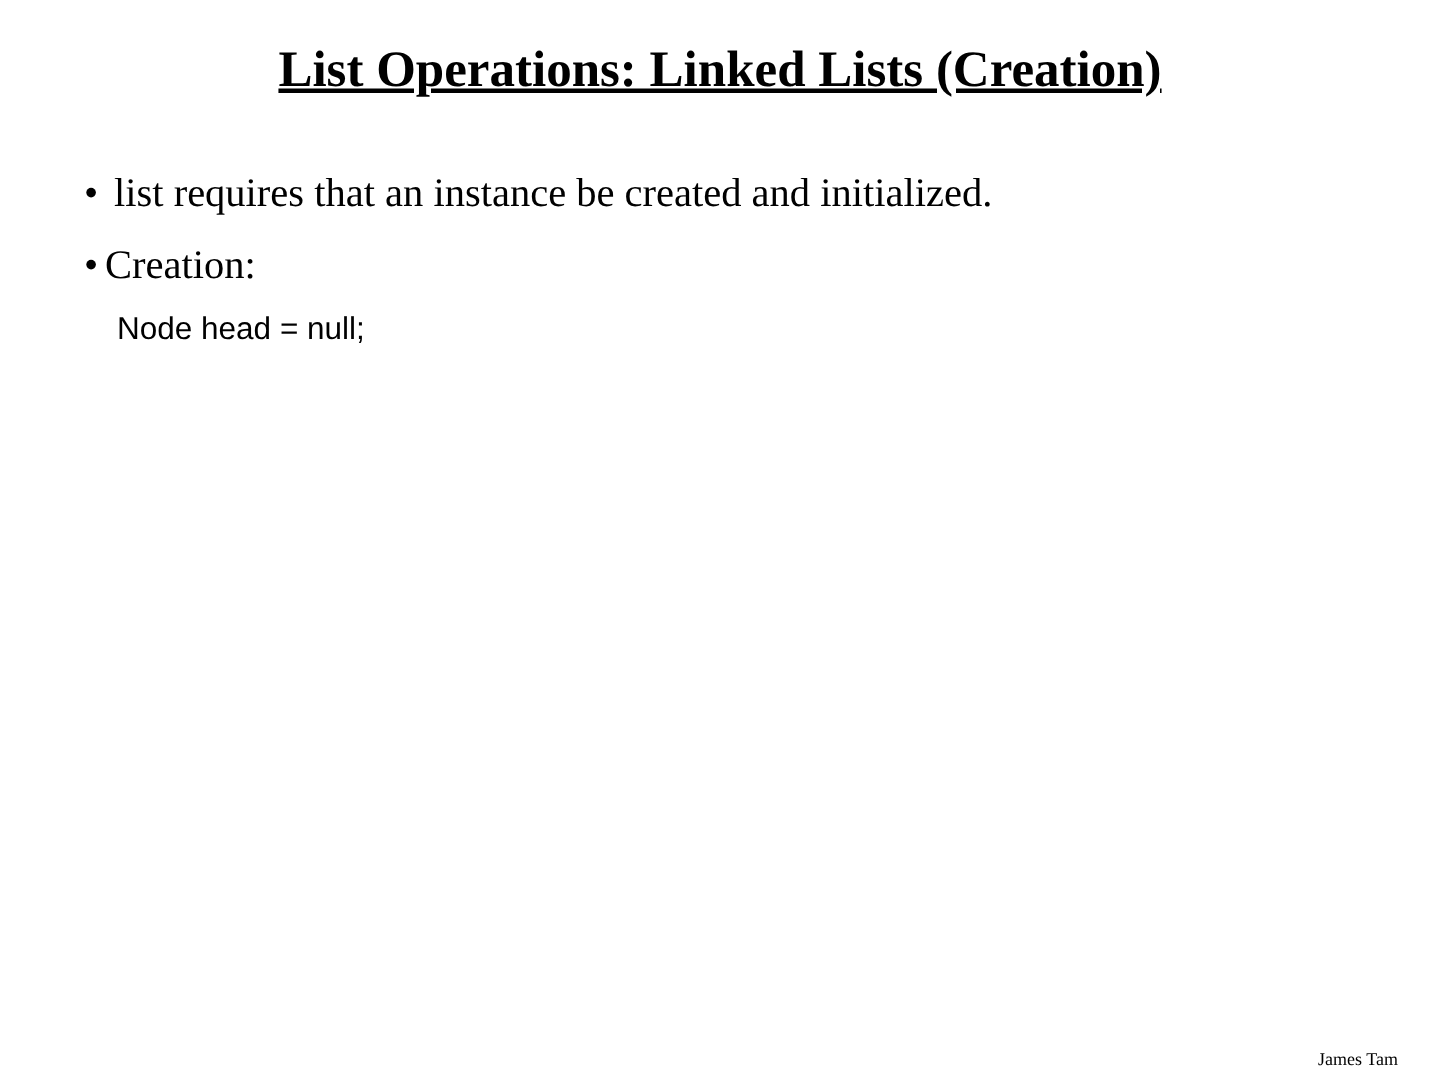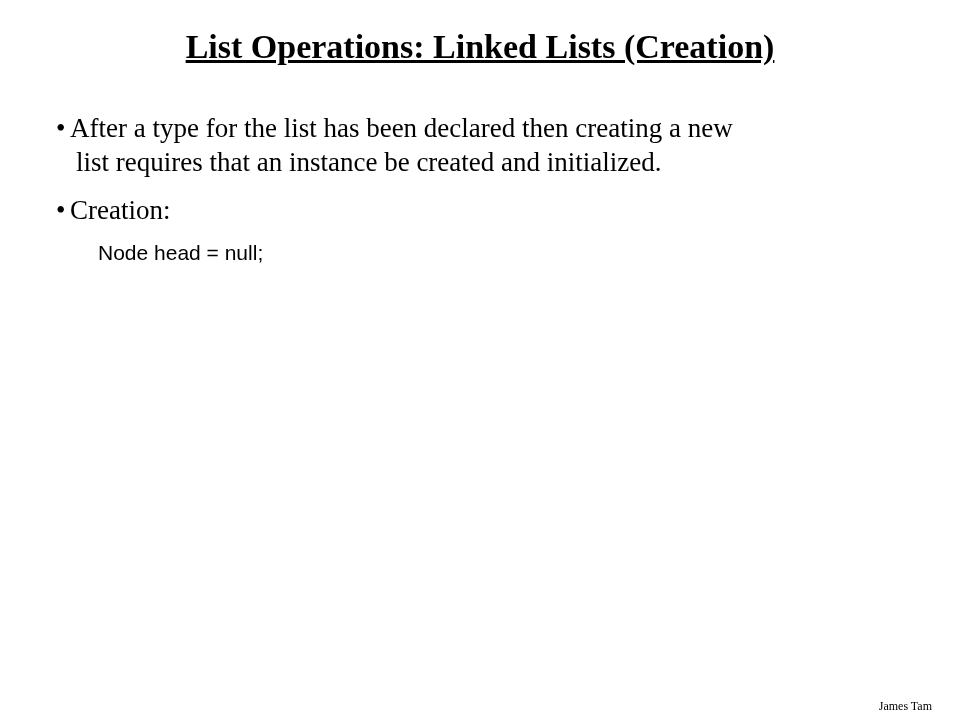--- a/index.html
+++ b/index.html
@@ -46,21 +46,21 @@
     left: 0;
     top: 0;
   }
   .bullet .cont {
     display: block;
     padding-left: 6px;
   }
   .code {
     font-family: Arial, Helvetica, sans-serif;
     font-size: 21px;
-    margin-left: 42px;
+    margin-left: 22px;
     margin-top: 2px;
   }
   .footer {
     position: absolute;
     bottom: 6px;
     right: 28px;
     font-size: 12px;
     font-family: "Times New Roman", Times, serif;
   }
 </style>
@@ -68,21 +68,20 @@
 <body>
 
 <div class="slide">
 
   <div class="title">List Operations: Linked Lists (Creation)</div>
 
   <div class="body">
 
     <div class="bullet">
       <span class="dot">•</span>
-      <span>After a type for the list has been declared then creating a new</span>
       <span class="cont">list requires that an instance be created and initialized.</span>
     </div>
 
     <div class="bullet">
       <span class="dot">•</span>
       <span>Creation:</span>
     </div>
 
     <div class="code">Node head = null;</div>
 

